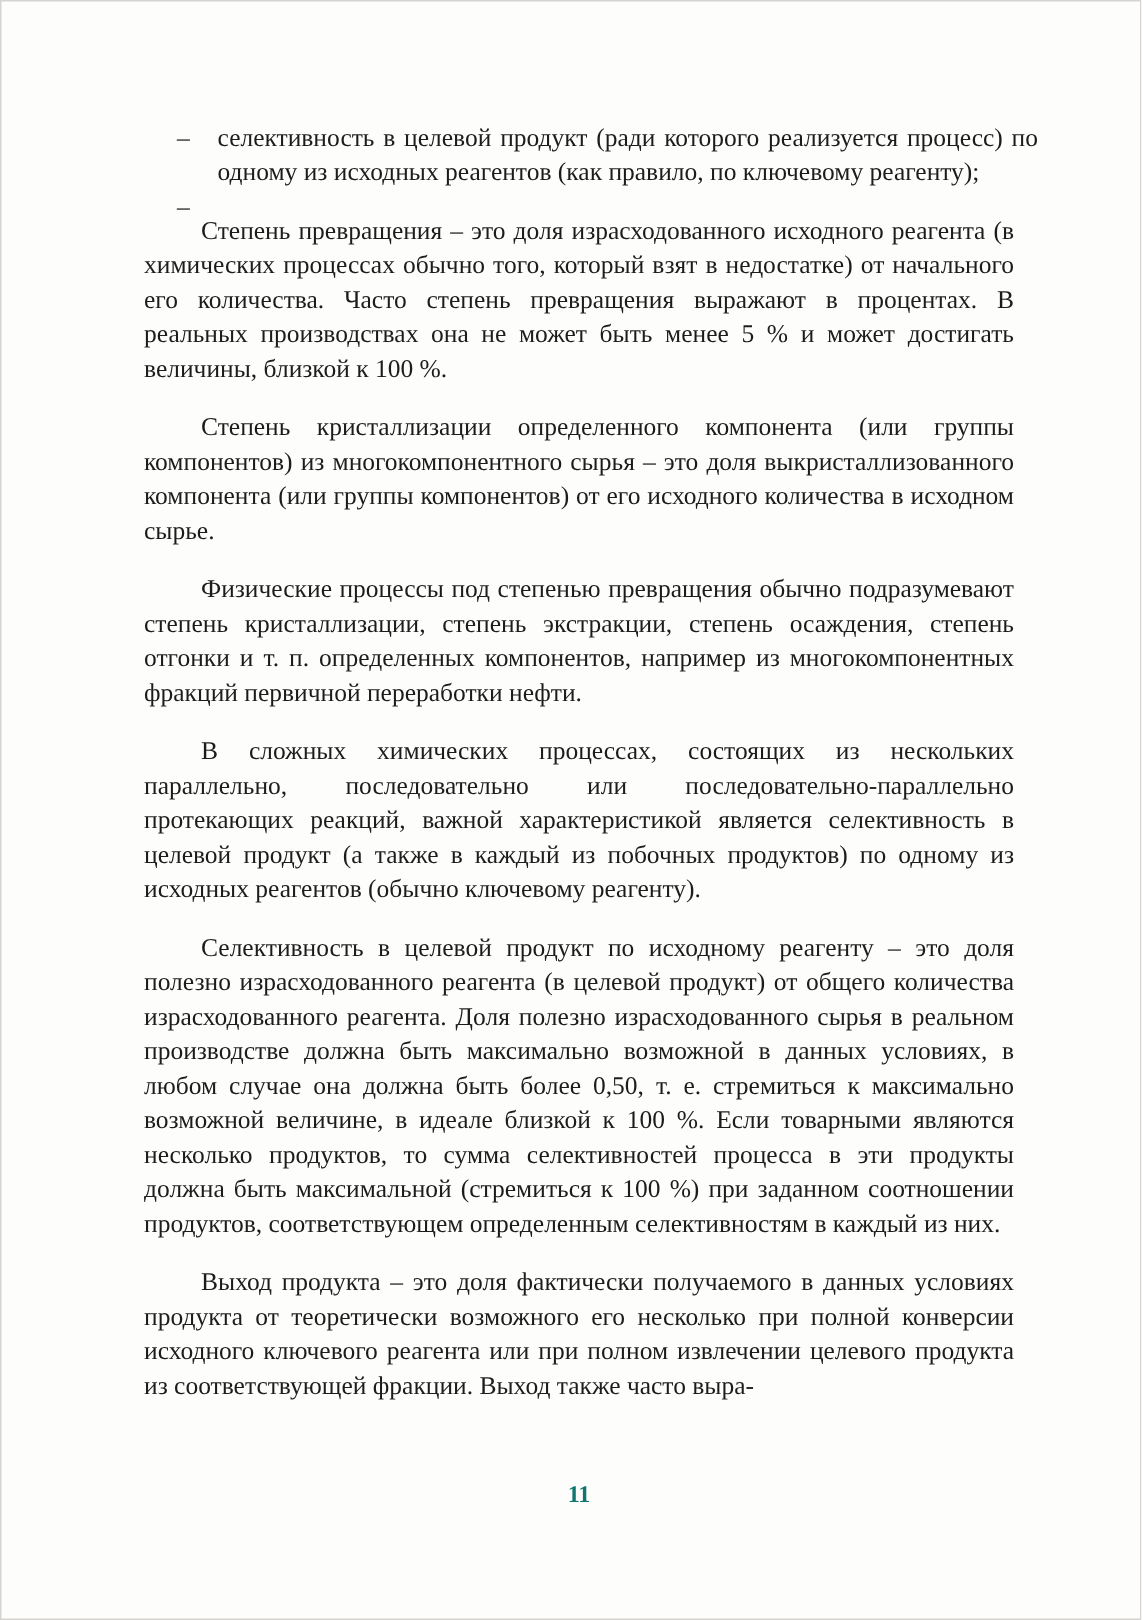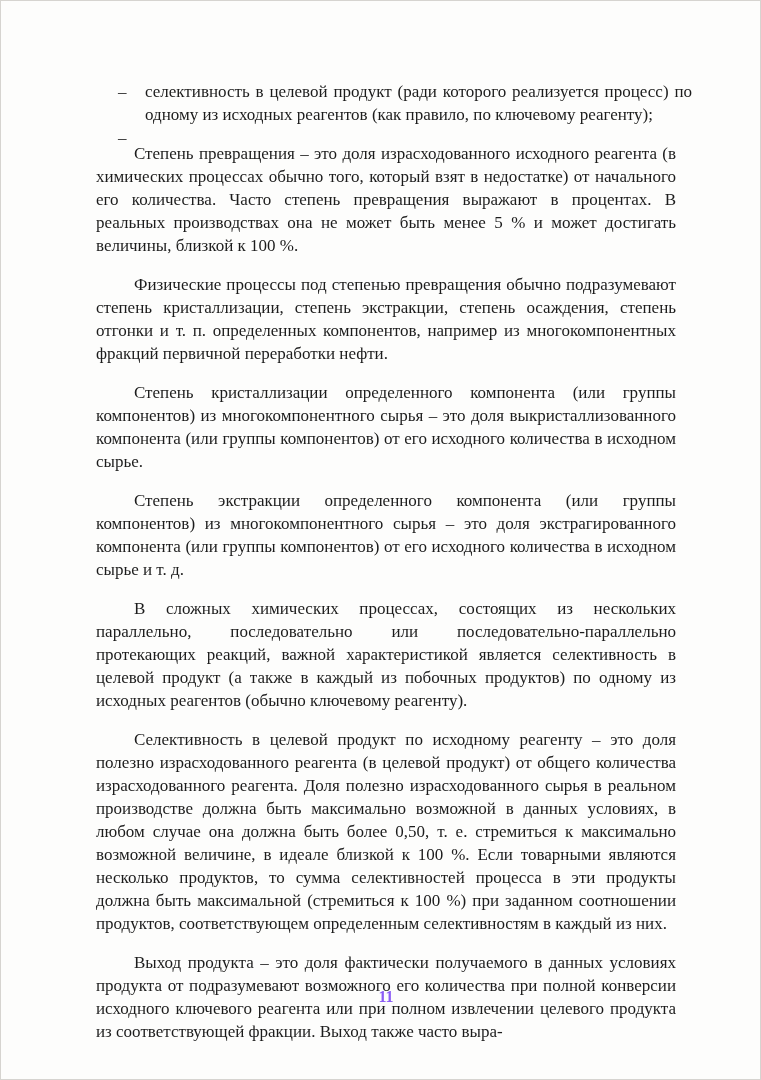--- a/index.html
+++ b/index.html
@@ -51,21 +51,21 @@
   }
   .page-number {
     position: absolute;
     bottom: 74px;
     left: 80px;
     width: 612px;
     text-align: center;
     font-weight: bold;
     font-size: 16px;
     font-family: "Liberation Serif", "DejaVu Serif", serif;
-    color: #8b5cf6;
+    color: #0f766e;
   }
 </style>
 </head>
 <body>
 
 <div class="page">
   <div class="content">
     <ul class="hang-list">
 
         <li class="list-item">
@@ -74,27 +74,26 @@
         </li>
 
         <li class="list-item">
           <span class="marker">–</span>
         </li>
       </ul>
     <div>
 
         <p class="para"><span class="b">Степень превращения</span><span> – это доля израсходованного исходного реагента (в химических процессах обычно того, который взят в недостатке) от начального его количества. Часто степень превращения выражают в процентах. В реальных производствах она не может быть менее 5 % и может достигать величины, близкой к 100 %.</span></p>
 
+        <p class="para"><span class="b">Степень кристаллизации</span><span> определенного компонента (или группы компонентов) из многокомпонентного сырья – это доля выкристаллизованного компонента (или группы компонентов) от его исходного количества в исходном сырье.</span></p>
+
         <p class="para"><span>Физические процессы под степенью превращения обычно подразумевают степень кристаллизации, степень экстракции, степень осаждения, степень отгонки и т. п. определенных компонентов, например из многокомпонентных фракций первичной переработки нефти.</span></p>
 
-        <p class="para"><span class="b">Степень кристаллизации</span><span> определенного компонента (или группы компонентов) из многокомпонентного сырья – это доля выкристаллизованного компонента (или группы компонентов) от его исходного количества в исходном сырье.</span></p>
-
-        <p class="para"><span class="b">Степень экстракции</span><span> определенного компонента (или группы компонентов) из многокомпонентного сырья – это доля экстрагированного компонента (или группы компонентов) от его исходного количества в исходном сырье и т. д.</span></p>
 
         <p class="para"><span>В сложных химических процессах, состоящих из нескольких параллельно, последовательно или последовательно-параллельно протекающих реакций, важной характеристикой является </span><span class="b">селективность</span><span> в целевой продукт (а также в каждый из побочных продуктов) по одному из исходных реагентов (обычно ключевому реагенту).</span></p>
 
         <p class="para"><span class="b">Селективность</span><span> в целевой продукт по исходному реагенту – это доля полезно израсходованного реагента (в целевой продукт) от общего количества израсходованного реагента. Доля полезно израсходованного сырья в реальном производстве должна быть максимально возможной в данных условиях, в любом случае она должна быть более 0,50, т. е. стремиться к максимально возможной величине, в идеале близкой к 100 %. Если товарными являются несколько продуктов, то сумма селективностей процесса в эти продукты должна быть максимальной (стремиться к 100 %) при заданном соотношении продуктов, соответствующем определенным селективностям в каждый из них.</span></p>
 
-        <p class="para"><span class="b">Выход продукта</span><span> – это доля фактически получаемого в данных условиях продукта от подразумевают возможного его количества при полной конверсии исходного ключевого реагента или при полном извлечении целевого продукта из соответствующей фракции. Выход также часто выра-</span></p>
+        <p class="para"><span class="b">Выход продукта</span><span> – это доля фактически получаемого в данных условиях продукта от теоретически возможного его несколько при полной конверсии исходного ключевого реагента или при полном извлечении целевого продукта из соответствующей фракции. Выход также часто выра-</span></p>
       </div>
   </div>
   <div class="page-number">11</div>
 </div>
 
 </body></html>

